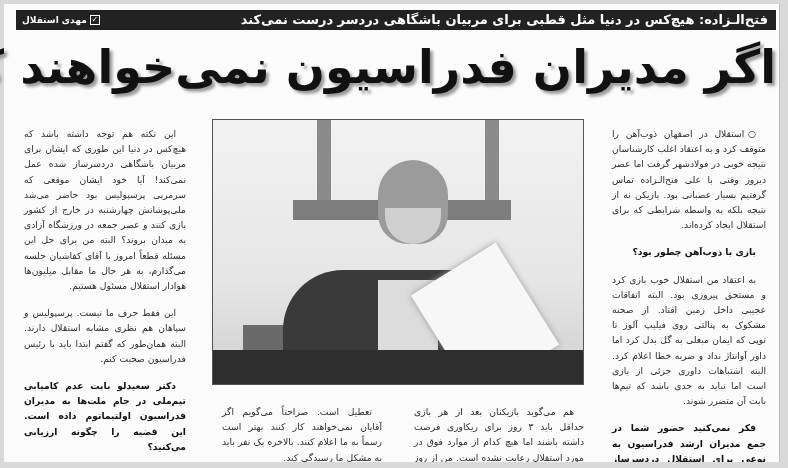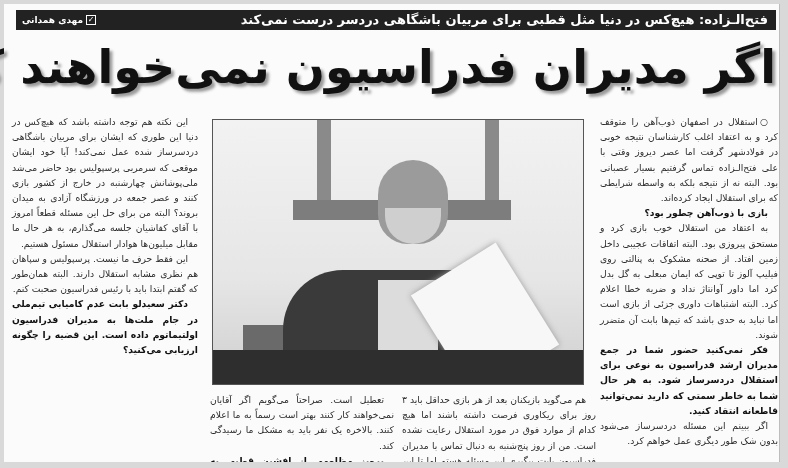--- a/index.html
+++ b/index.html
@@ -37,21 +37,21 @@
     direction:rtl; text-align:center;
     font-family:"DejaVu Sans", sans-serif;
     font-weight:bold; font-size:46px; line-height:62px;
     color:#111111; letter-spacing:-2px; white-space:nowrap;
     text-shadow: 3px 3px 3px #9a9a9a, 1px 1px 0 #ffffff;
   }
   .col {
     position:absolute; direction:rtl; text-align:justify;
     font-size:9.2px; line-height:15.2px; color:#2a2a2a;
   }
-  .col p { margin:0; text-indent:10px; }
+  .col p { margin:12px; text-indent:10px; }
   .col p.q { font-weight:bold; color:#111; }
   .col-left { left:8px; top:110px; width:186px; }
   .col-right { left:596px; top:110px; width:178px; }
   .col-mid1 { left:206px; top:388px; width:184px; }
   .col-mid2 { left:398px; top:388px; width:194px; }
   .photo {
     position:absolute; left:208px; top:115px; width:370px; height:264px;
     border:1px solid #555; overflow:hidden;
     background:linear-gradient(180deg,#f2f2f2 0%,#e6e6e6 60%,#cfcfcf 100%);
   }
@@ -69,28 +69,28 @@
 </style>
 </head>
 <body>
 
 <div class="page">
 
   <div class="kicker">
     <span class="kicker-text">فتح‌الـزاده: هیچ‌کس در دنیا مثل قطبی برای مربیان باشگاهی دردسر درست نمی‌کند</span>
     <span class="byline">
       <span class="check-icon">✓</span>
-      <span>مهدی همدانی</span>
+      <span>مهدی استقلال</span>
     </span>
   </div>
 
   <div class="headline">اگر مدیران فدراسیون نمی‌خواهند کار کنند رسماً اعلام کنند</div>
 
   <div class="col col-right">
-    <p>○استقلال در اصفهان ذوب‌آهن را متوقف کرد و به اعتقاد اغلب کارشناسان نتیجه خوبی در فولادشهر گرفت اما عصر دیروز وقتی با علی فتح‌الـزاده تماس گرفتیم بسیار عصبانی بود. البته نه از نتیجه بلکه به واسطه شرایطی که برای استقلال ایجاد کرده‌اند.</p>
+    <p>○استقلال در اصفهان ذوب‌آهن را متوقف کرد و به اعتقاد اغلب کارشناسان نتیجه خوبی در فولادشهر گرفت اما عصر دیروز وقتی با علی فتح‌الـزاده تماس گرفتیم بسیار عصبانی بود. بازیکن نه از نتیجه بلکه به واسطه شرایطی که برای استقلال ایجاد کرده‌اند.</p>
     <p class="q">بازی با ذوب‌آهن چطور بود؟</p>
     <p>به اعتقاد من استقلال خوب بازی کرد و مستحق پیروزی بود. البته اتفاقات عجیبی داخل زمین افتاد. از صحنه مشکوک به پنالتی روی فیلیپ آلوز تا توپی که ایمان مبعلی به گل بدل کرد اما داور آوانتاژ نداد و ضربه خطا اعلام کرد. البته اشتباهات داوری جزئی از بازی است اما نباید به حدی باشد که تیم‌ها بابت آن متضرر شوند.</p>
     <p class="q">فکر نمی‌کنید حضور شما در جمع مدیران ارشد فدراسیون به نوعی برای استقلال دردسرساز شود. به هر حال شما به خاطر سمتی که دارید نمی‌توانید قاطعانه انتقاد کنید.</p>
     <p>اگر ببینم این مسئله دردسرساز می‌شود بدون شک طور دیگری عمل خواهم کرد.</p>
 
   </div>
 
   <div class="photo">
     <div class="frame-l"></div>
     <div class="frame-r"></div>

